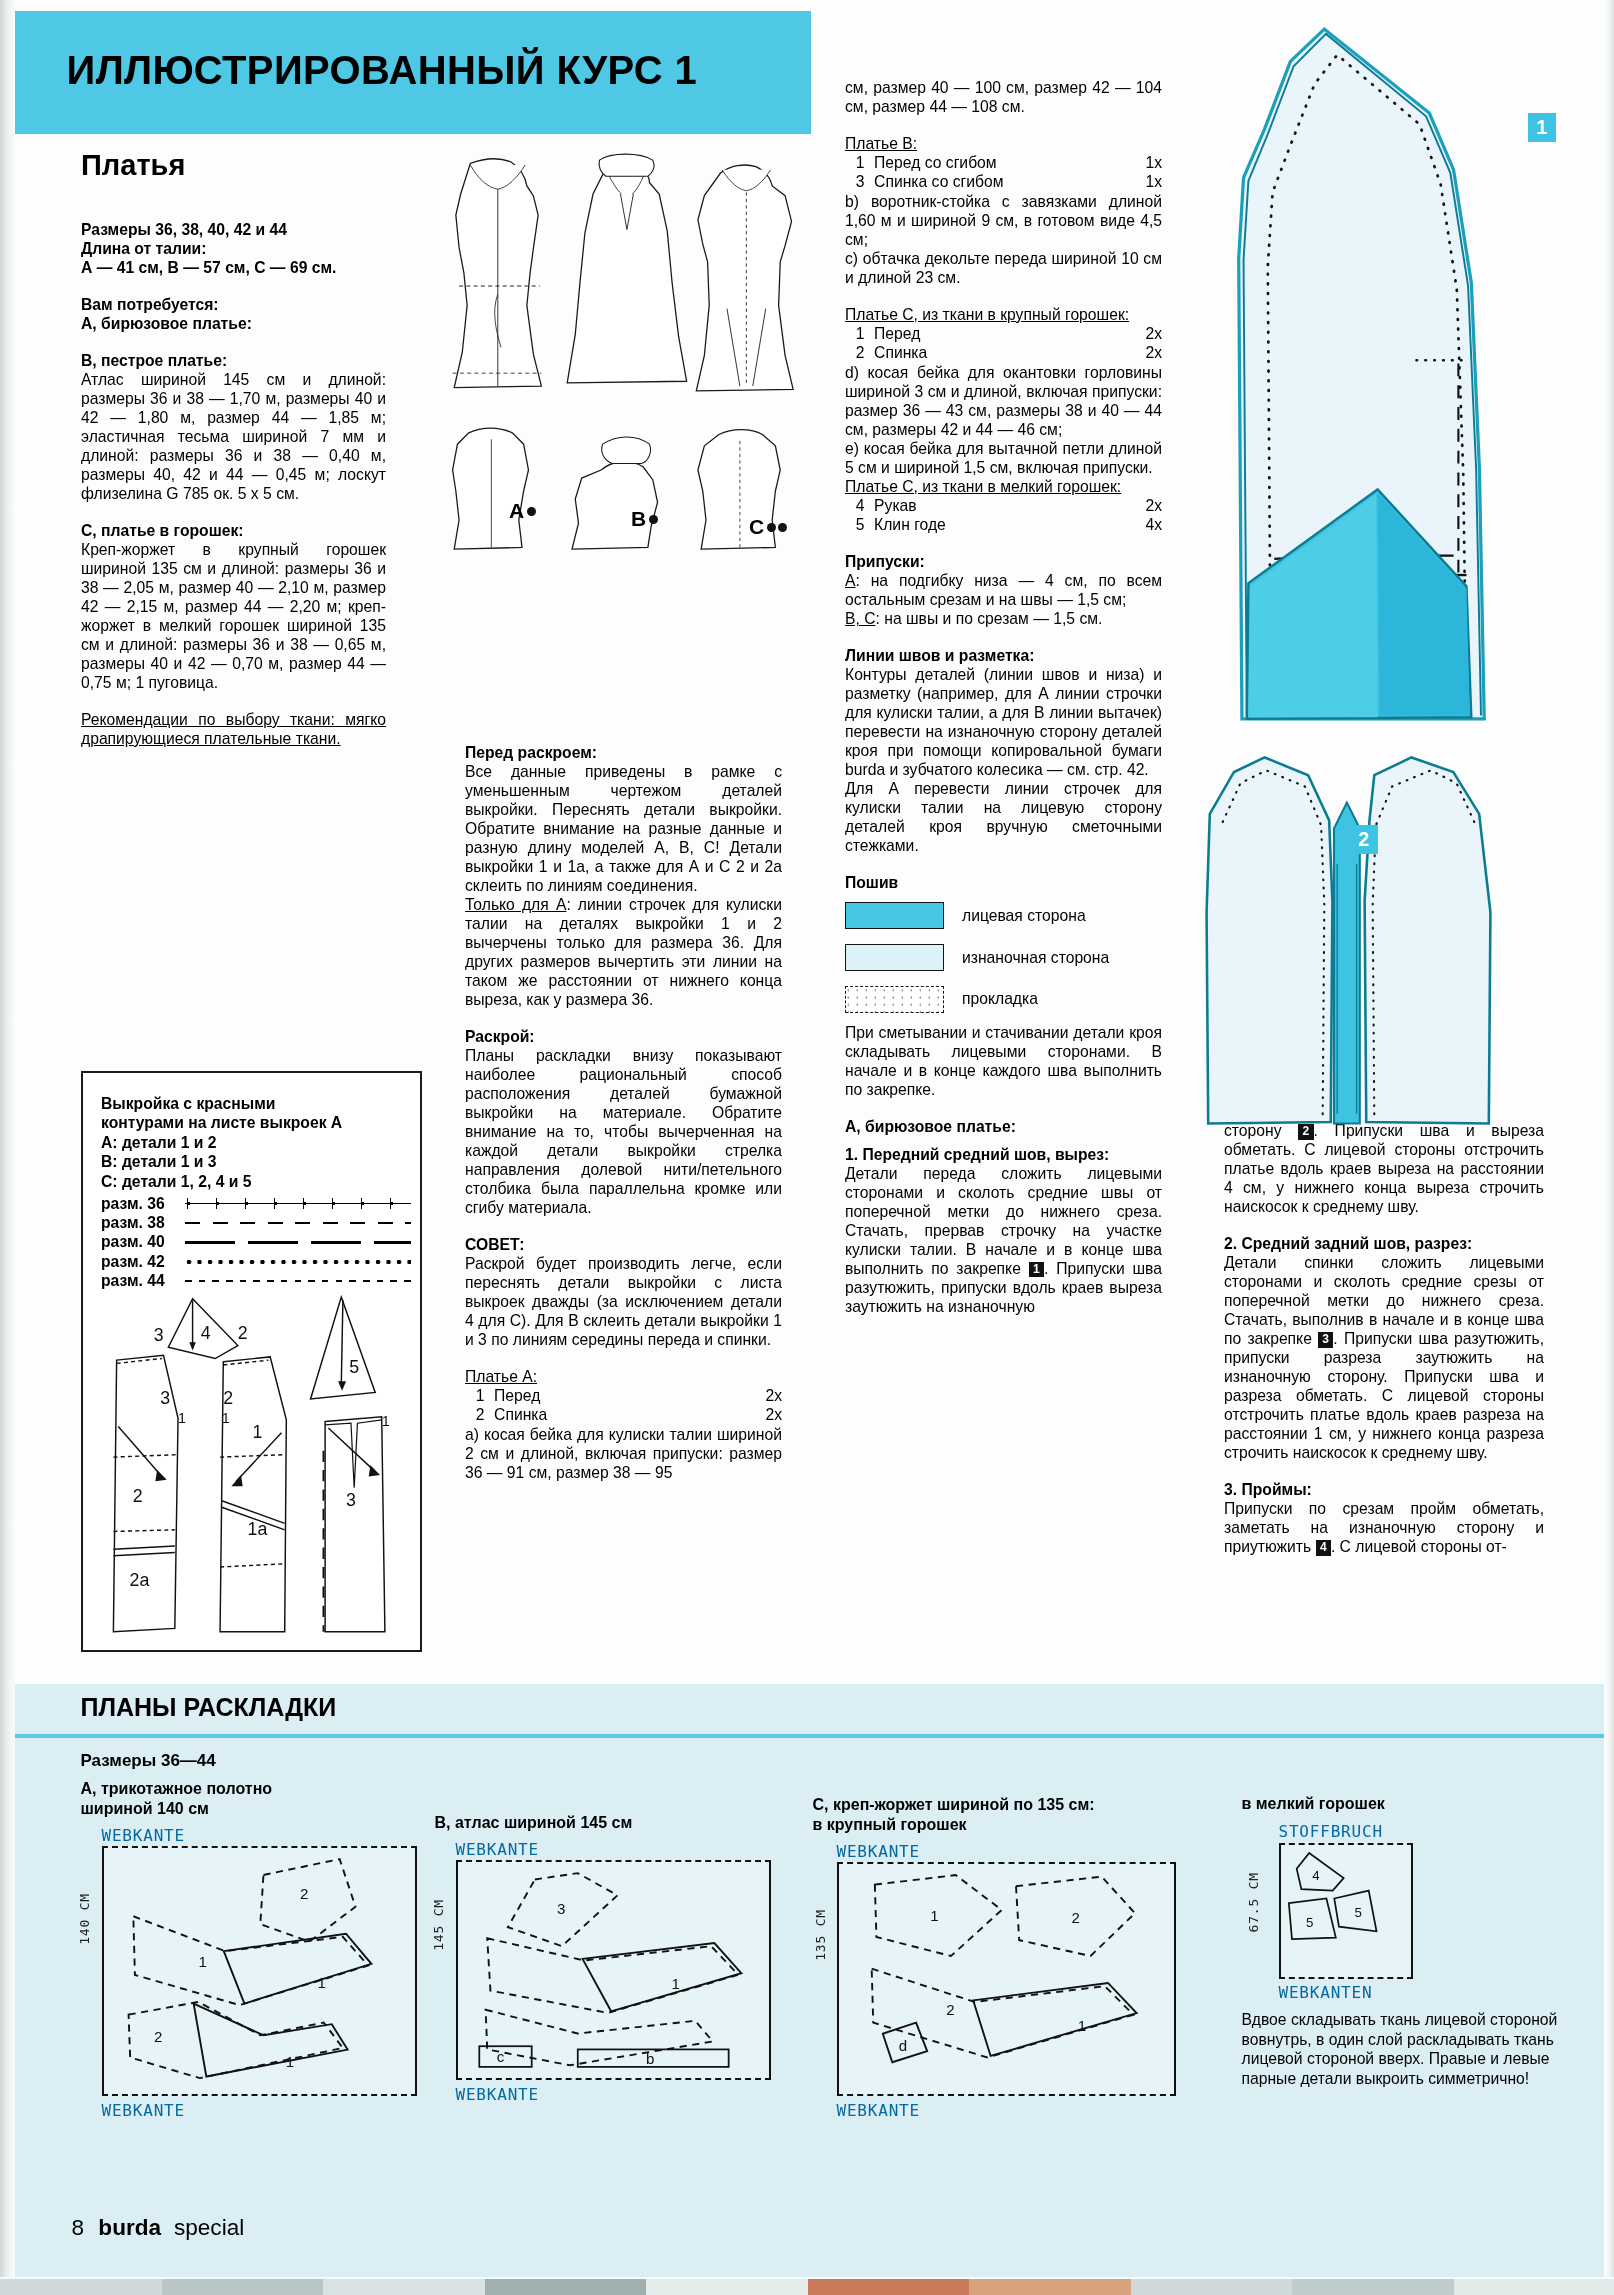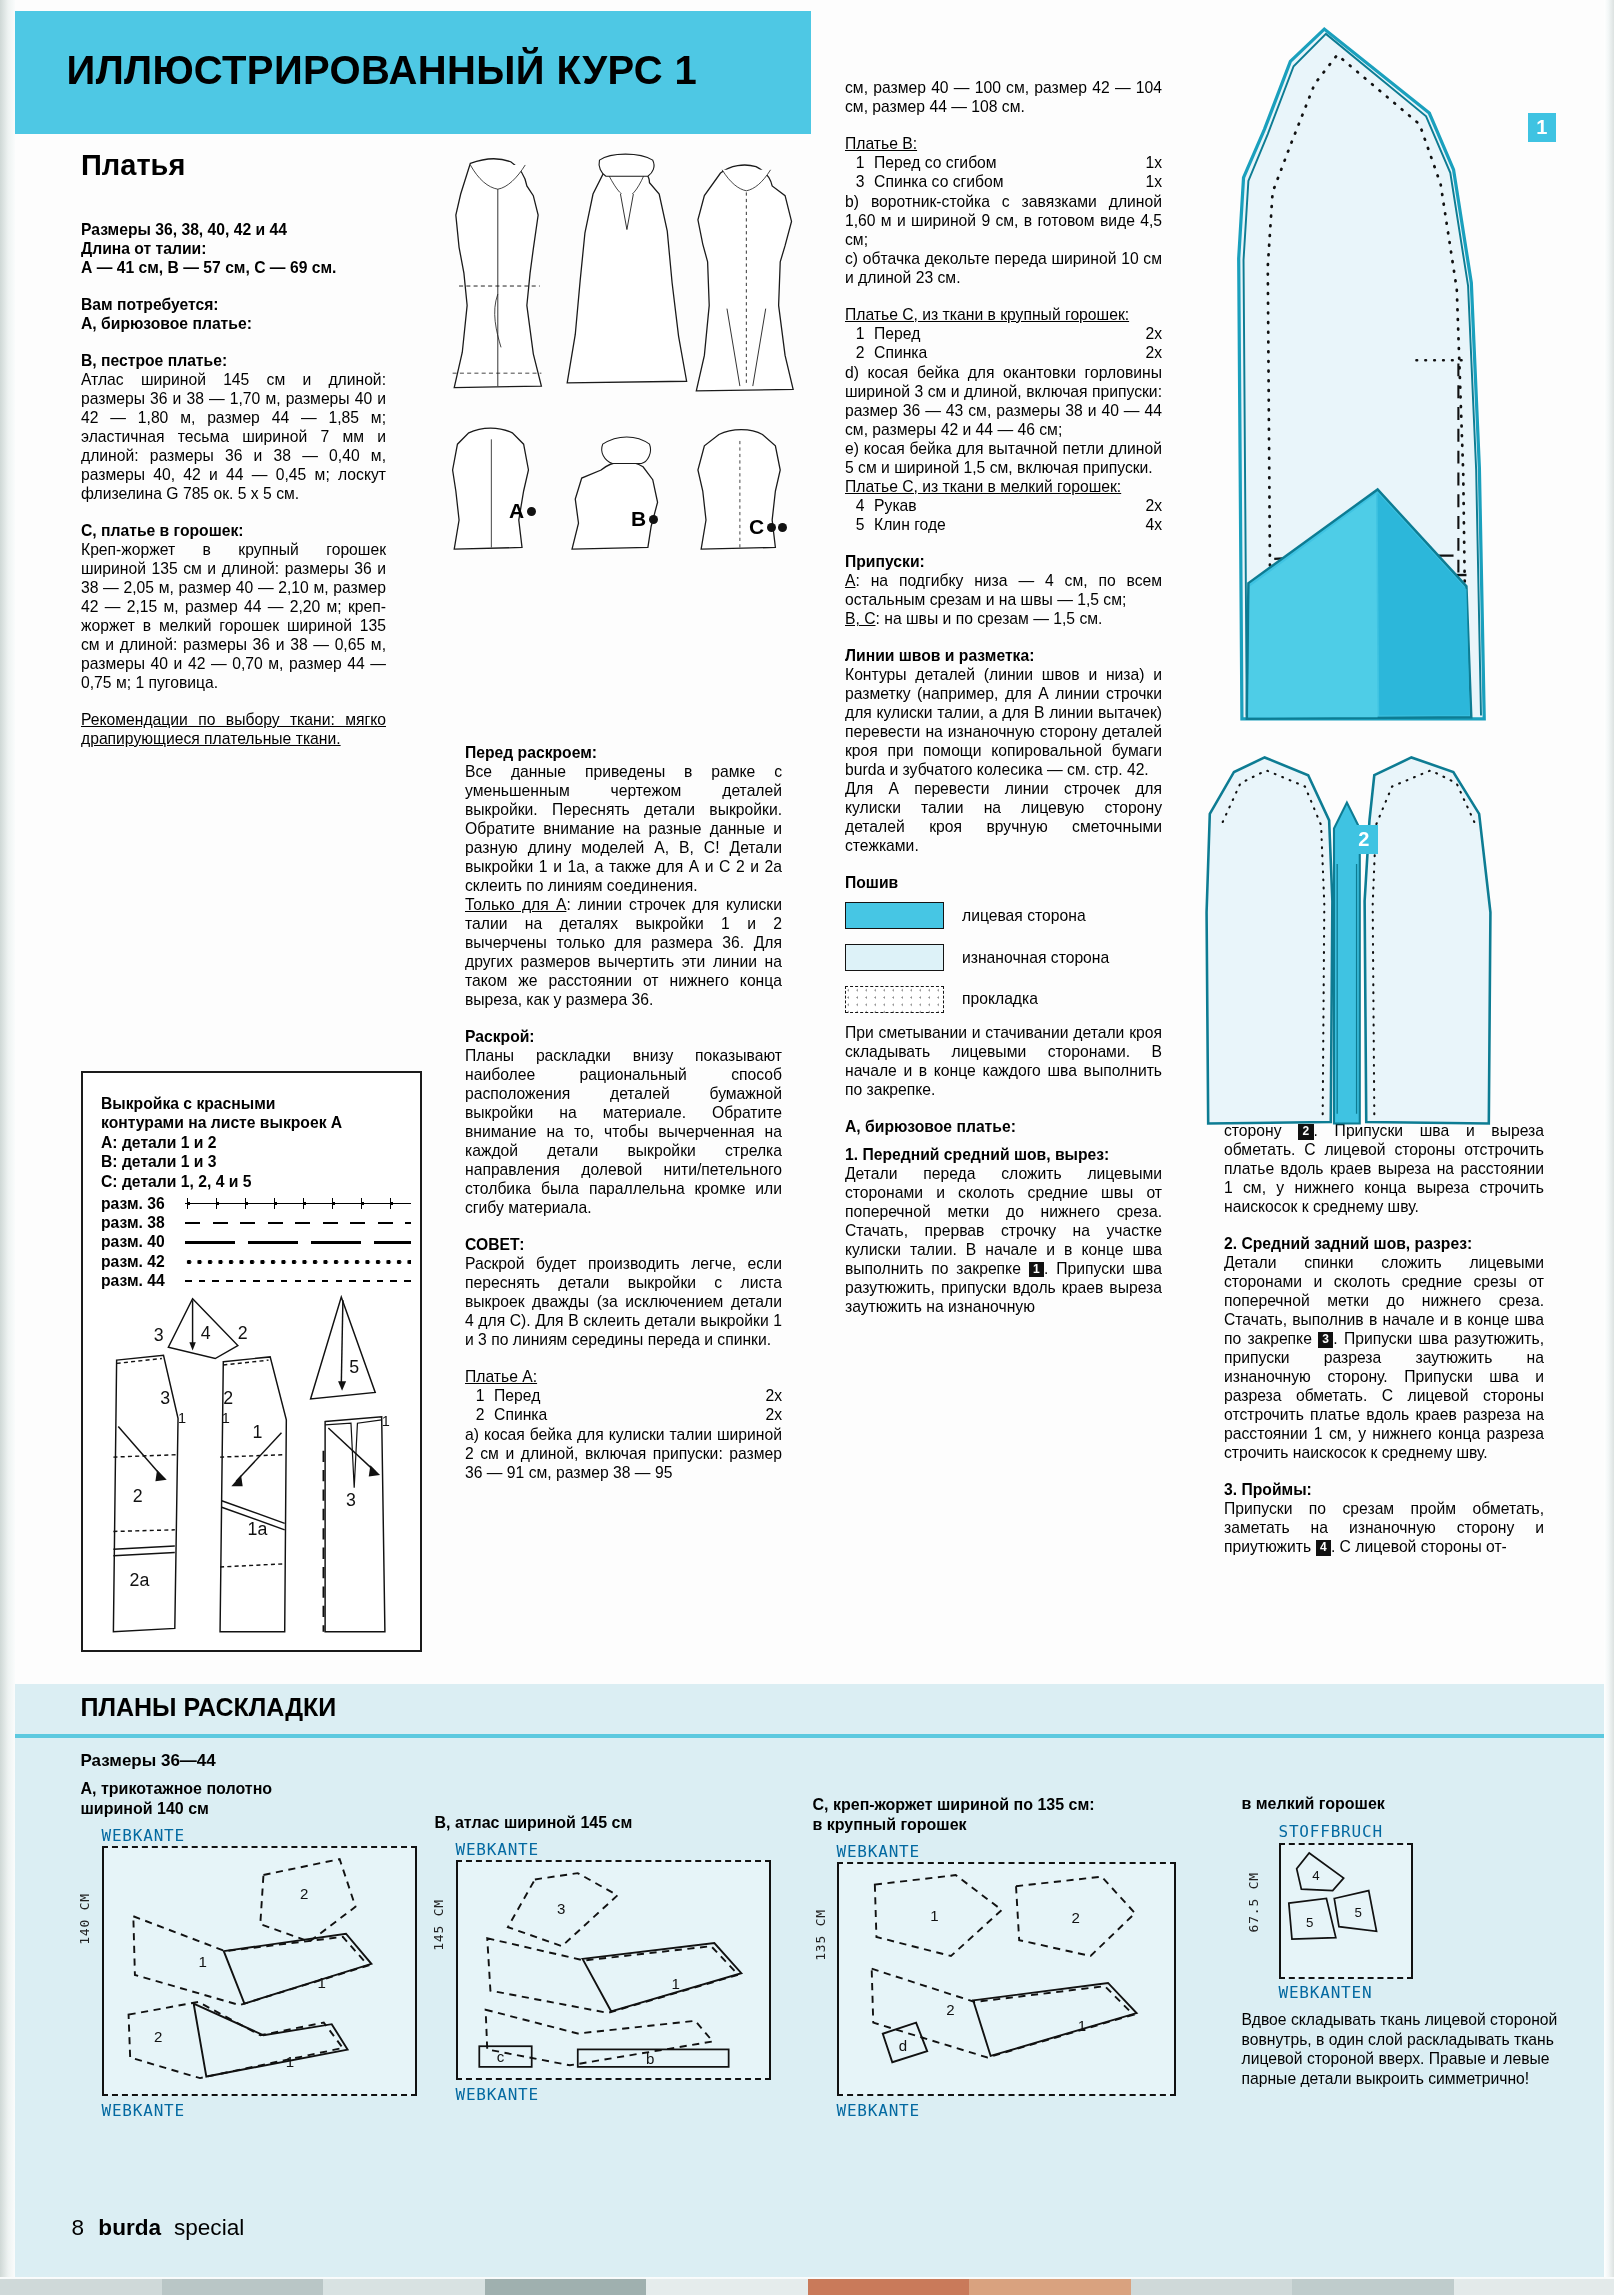--- a/index.html
+++ b/index.html
@@ -391,21 +391,21 @@
     </div>
     <p class="txt">При сметывании и стачивании детали кроя складывать лицевыми сторонами. В начале и в конце каждого шва выполнить по закрепке.</p>
     <div class="gap"></div>
     <div class="h-sec">А, бирюзовое платье:</div>
     <div class="gap-s"></div>
     <div class="h-sec">1. Передний средний шов, вырез:</div>
     <p class="txt"><span>Детали переда сложить лицевыми сторонами и сколоть средние швы от поперечной метки до нижнего среза. Стачать, прервав строчку на участке кулиски талии. В начале и в конце шва выполнить по закрепке </span><span class="badge">1</span><span>. Припуски шва разутюжить, припуски вдоль краев выреза заутюжить на изнаночную</span></p>
   </div>
 
   <div class="col" id="col4">
-    <p class="txt"><span>сторону </span><span class="badge">2</span><span>. Припуски шва и выреза обметать. С лицевой стороны отстрочить платье вдоль краев выреза на расстоянии 1 см, у нижнего конца выреза строчить наискосок к среднему шву.</span></p>
+    <p class="txt"><span>сторону </span><span class="badge">2</span><span>. Припуски шва и выреза обметать. С лицевой стороны отстрочить платье вдоль краев выреза на расстоянии 4 см, у нижнего конца выреза строчить наискосок к среднему шву.</span></p>
     <div class="gap"></div>
     <div class="h-sec">2. Средний задний шов, разрез:</div>
     <p class="txt"><span>Детали спинки сложить лицевыми сторонами и сколоть средние срезы от поперечной метки до нижнего среза. Стачать, выполнив в начале и в конце шва по закрепке </span><span class="badge">3</span><span>. Припуски шва разутюжить, припуски разреза заутюжить на изнаночную сторону. Припуски шва и разреза обметать. С лицевой стороны отстрочить платье вдоль краев разреза на расстоянии 1 см, у нижнего конца разреза строчить наискосок к среднему шву.</span></p>
     <div class="gap"></div>
     <div class="h-sec">3. Проймы:</div>
     <p class="txt"><span>Припуски по срезам пройм обметать, заметать на изнаночную сторону и приутюжить </span><span class="badge">4</span><span>. С лицевой стороны от-</span></p>
   </div>
 
   <svg class="illus" id="illus1" viewBox="0 0 520 880">
     <path d="M68 870 L64 300 L70 200 L96 140 L128 56 L170 16 L300 120 L330 190 L352 330 L362 560 L368 870 Z" fill="#e9f5fa" stroke="#1aa0bd" stroke-width="4"></path>

